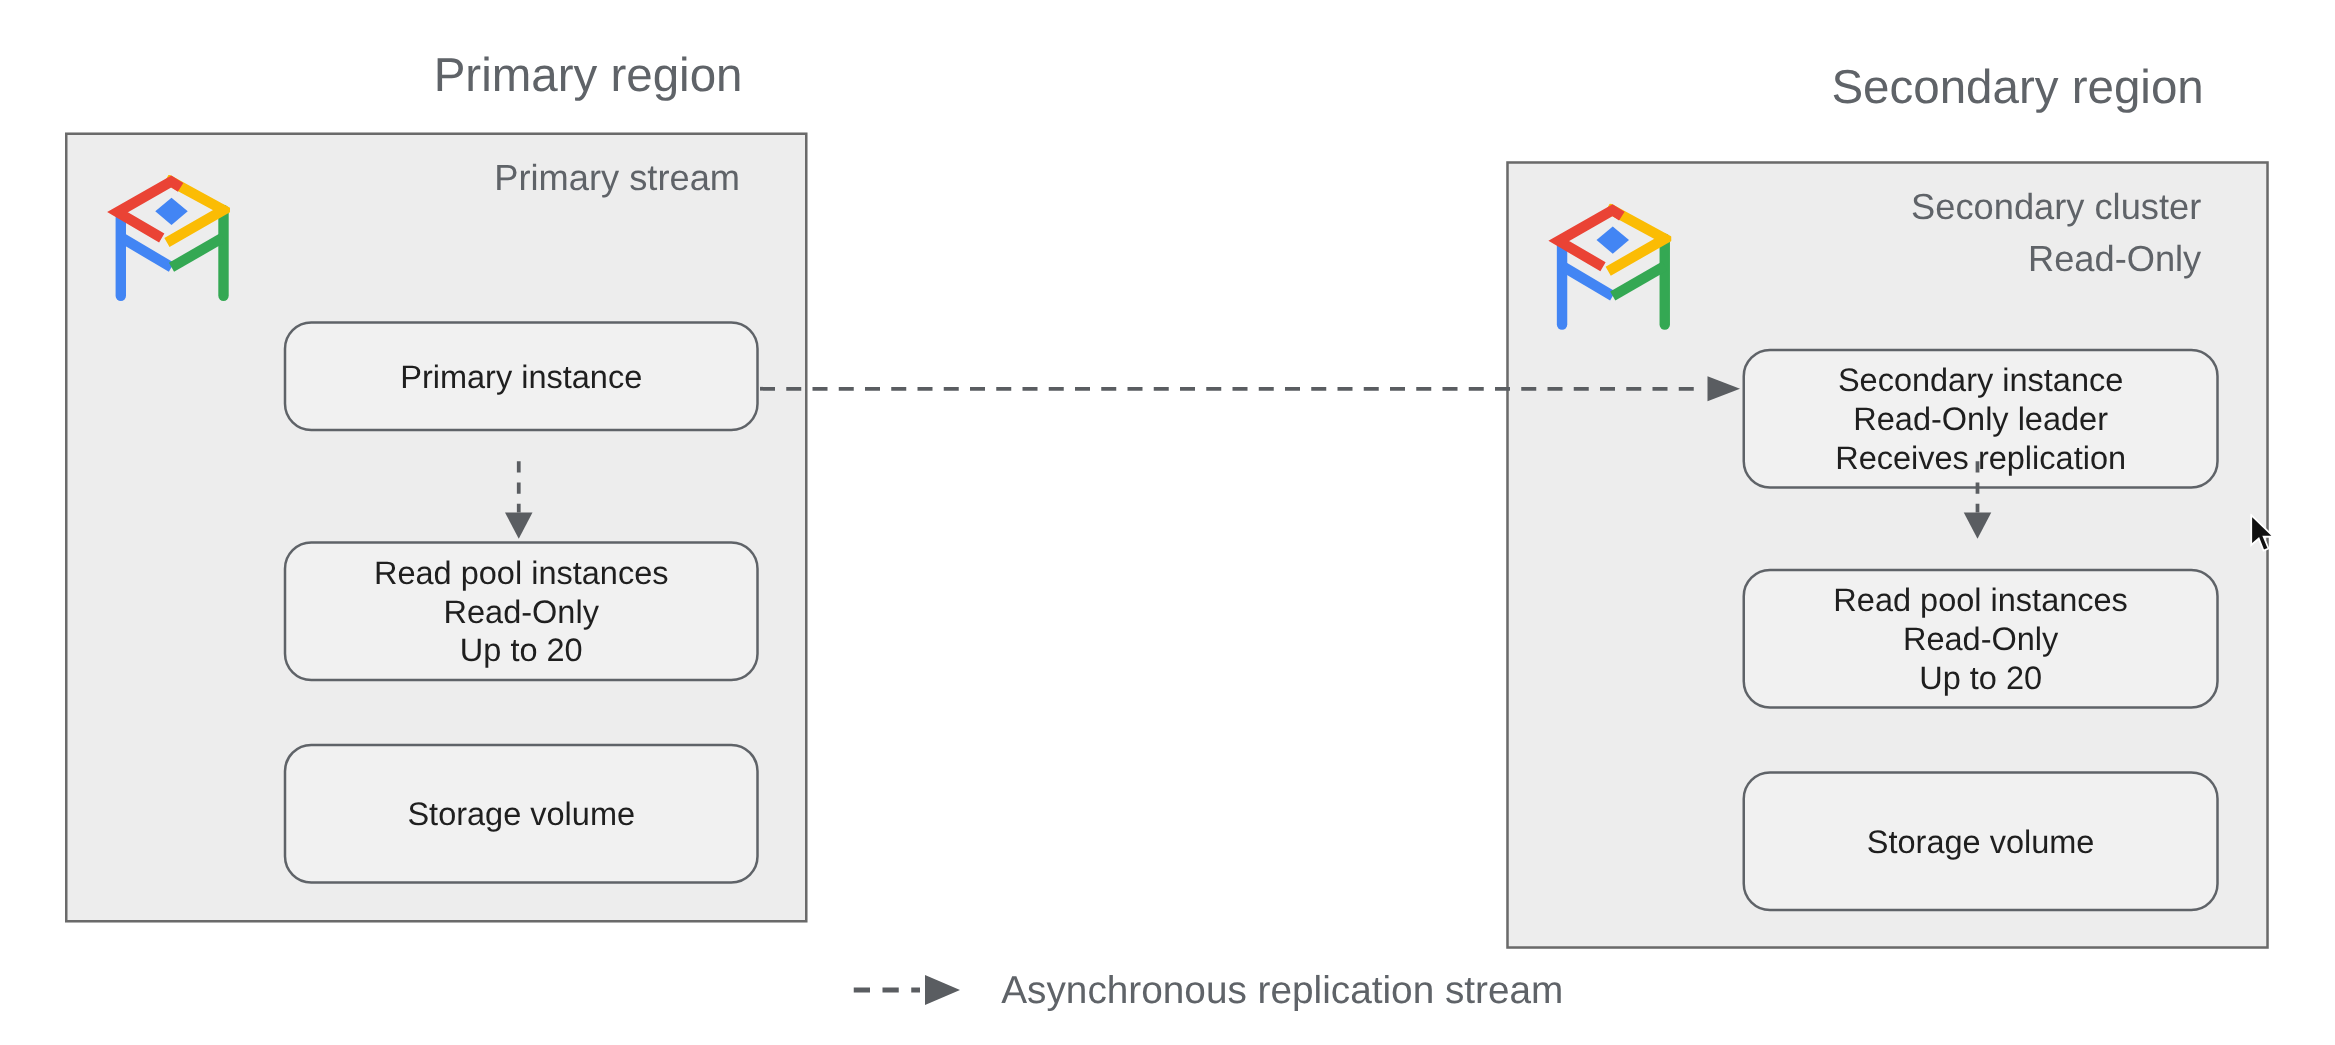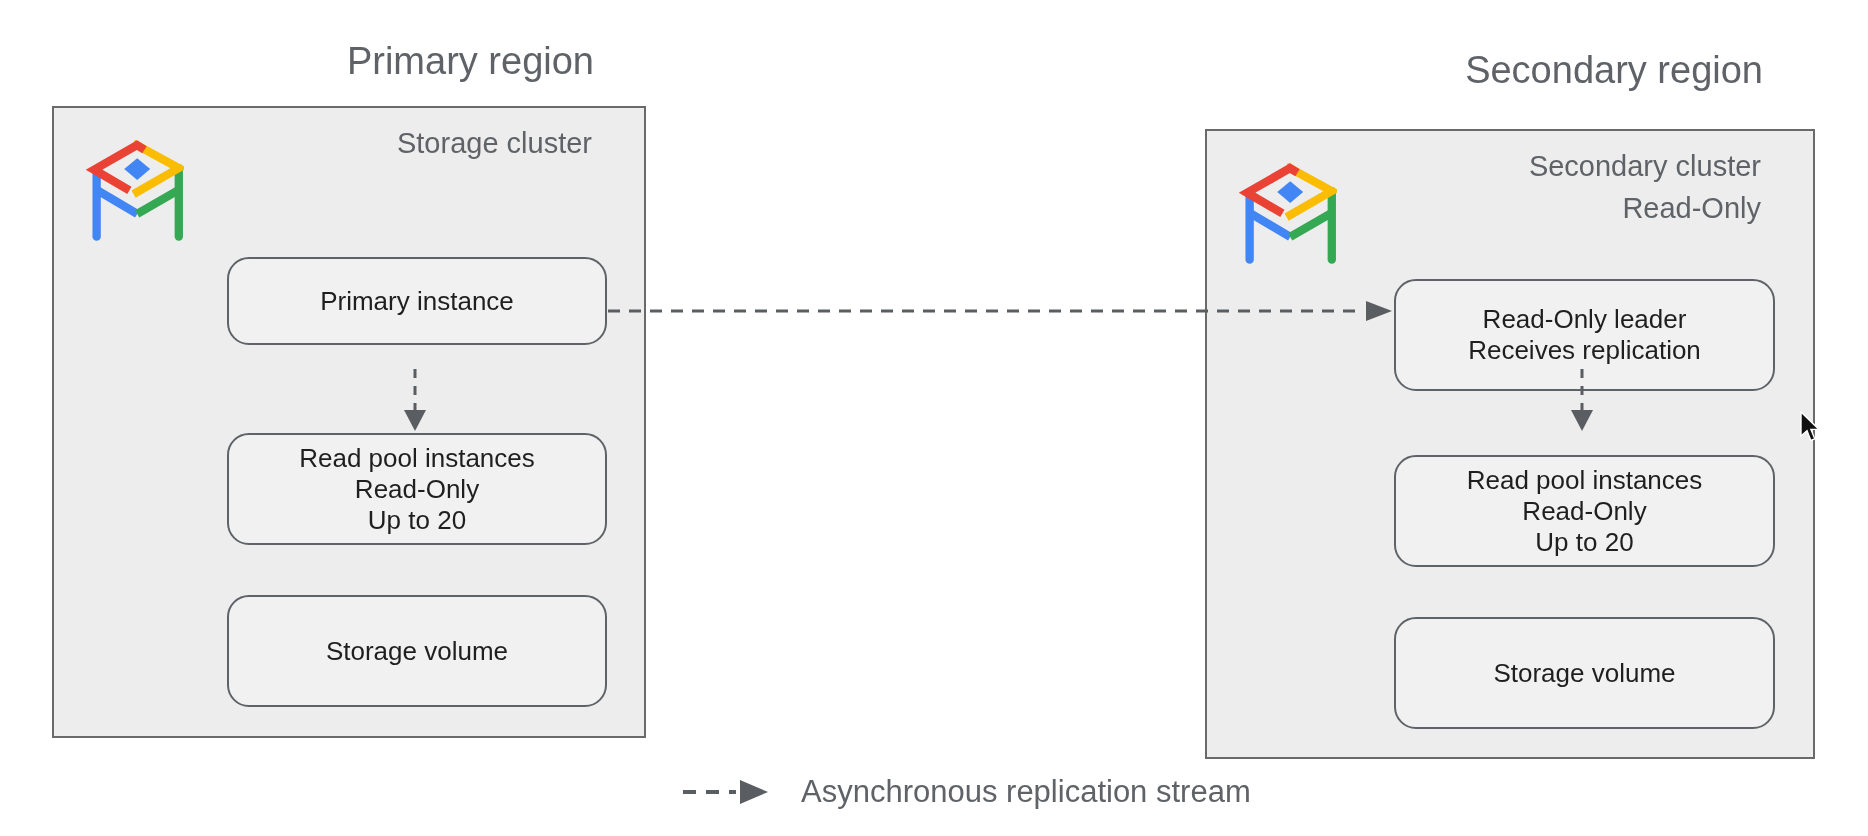--- a/index.html
+++ b/index.html
@@ -77,21 +77,21 @@
     <svg class="logo" viewBox="0 0 100 100">
       <line class="lg-stroke lg-blue lg-cap" x1="16" y1="28" x2="16" y2="92"></line>
       <line class="lg-stroke lg-green lg-cap" x1="95" y1="26" x2="95" y2="92"></line>
       <path class="lg-stroke lg-blue" d="M16 47 L55 70"></path>
       <path class="lg-stroke lg-green" d="M55 70 L95 47"></path>
       <path class="lg-stroke lg-yellow" d="M51 2 L95 26 L51.5 51"></path>
       <path class="lg-stroke lg-red" d="M62 8.5 L54.8 4 L13.5 27.6 L47.5 47.5"></path>
       <polygon class="lg-fill-blue" points="55,16.5 67.5,27 55,37.5 42.5,27"></polygon>
     </svg>
     <div class="cluster-title">
-      <span>Storage cluster</span>
+      <span>Primary stream</span>
     </div>
     <div class="node" style="left:173px; top:149px; width:380px; height:88px;">
       <span>Primary instance</span>
     </div>
     <div class="node" style="left:173px; top:325px; width:380px; height:112px;">
       <span>Read pool instances</span>
       <span>Read-Only</span>
       <span>Up to 20</span>
     </div>
     <div class="node" style="left:173px; top:487px; width:380px; height:112px;">
@@ -107,20 +107,21 @@
       <path class="lg-stroke lg-green" d="M55 70 L95 47"></path>
       <path class="lg-stroke lg-yellow" d="M51 2 L95 26 L51.5 51"></path>
       <path class="lg-stroke lg-red" d="M62 8.5 L54.8 4 L13.5 27.6 L47.5 47.5"></path>
       <polygon class="lg-fill-blue" points="55,16.5 67.5,27 55,37.5 42.5,27"></polygon>
     </svg>
     <div class="cluster-title">
       <span>Secondary cluster</span>
       <span>Read-Only</span>
     </div>
     <div class="node" style="left:187px; top:148px; width:381px; height:112px;">
+      <span>Secondary instance</span>
       <span>Read-Only leader</span>
       <span>Receives replication</span>
     </div>
     <div class="node" style="left:187px; top:324px; width:381px; height:112px;">
       <span>Read pool instances</span>
       <span>Read-Only</span>
       <span>Up to 20</span>
     </div>
     <div class="node" style="left:187px; top:486px; width:381px; height:112px;">
       <span>Storage volume</span>

